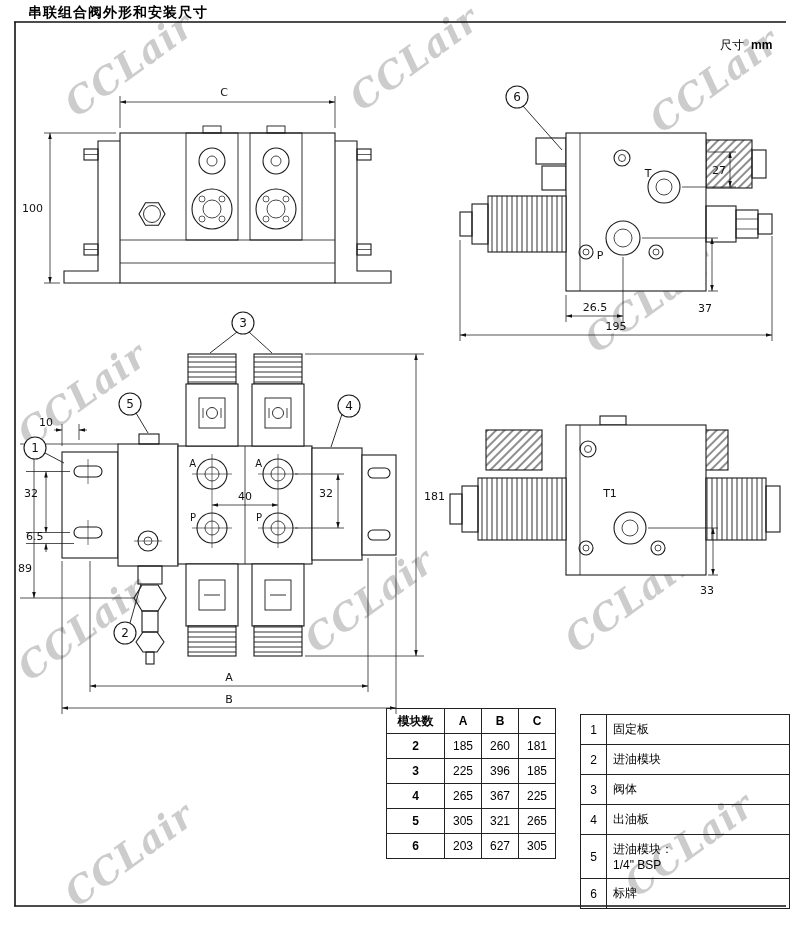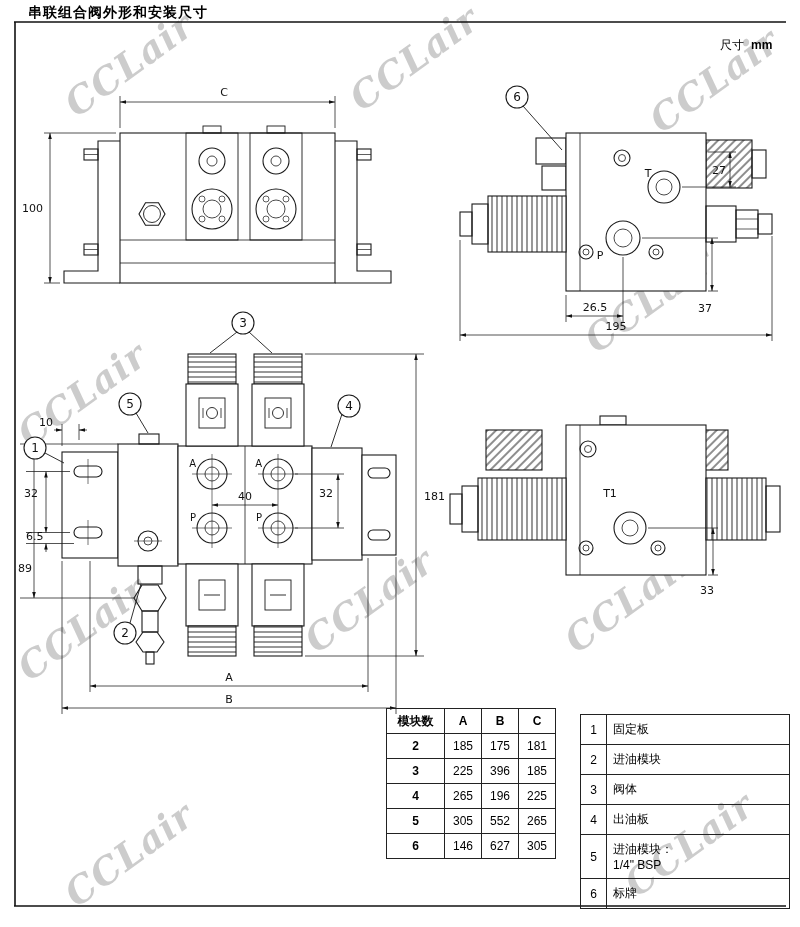--- a/index.html
+++ b/index.html
@@ -336,44 +336,44 @@
         <th>模块数</th>
         <th>A</th>
         <th>B</th>
         <th>C</th>
       </tr>
     </thead>
     <tbody>
       <tr>
         <td>2</td>
         <td>185</td>
-        <td>175</td>
+        <td>260</td>
         <td>181</td>
       </tr>
       <tr>
         <td>3</td>
         <td>225</td>
         <td>396</td>
         <td>185</td>
       </tr>
       <tr>
         <td>4</td>
         <td>265</td>
-        <td>196</td>
+        <td>367</td>
         <td>225</td>
       </tr>
       <tr>
         <td>5</td>
         <td>305</td>
-        <td>552</td>
+        <td>321</td>
         <td>265</td>
       </tr>
       <tr>
         <td>6</td>
-        <td>146</td>
+        <td>203</td>
         <td>627</td>
         <td>305</td>
       </tr>
     </tbody>
   </table>
 
   <table class="legend-table">
     <tbody>
       <tr>
         <td class="no">1</td>

